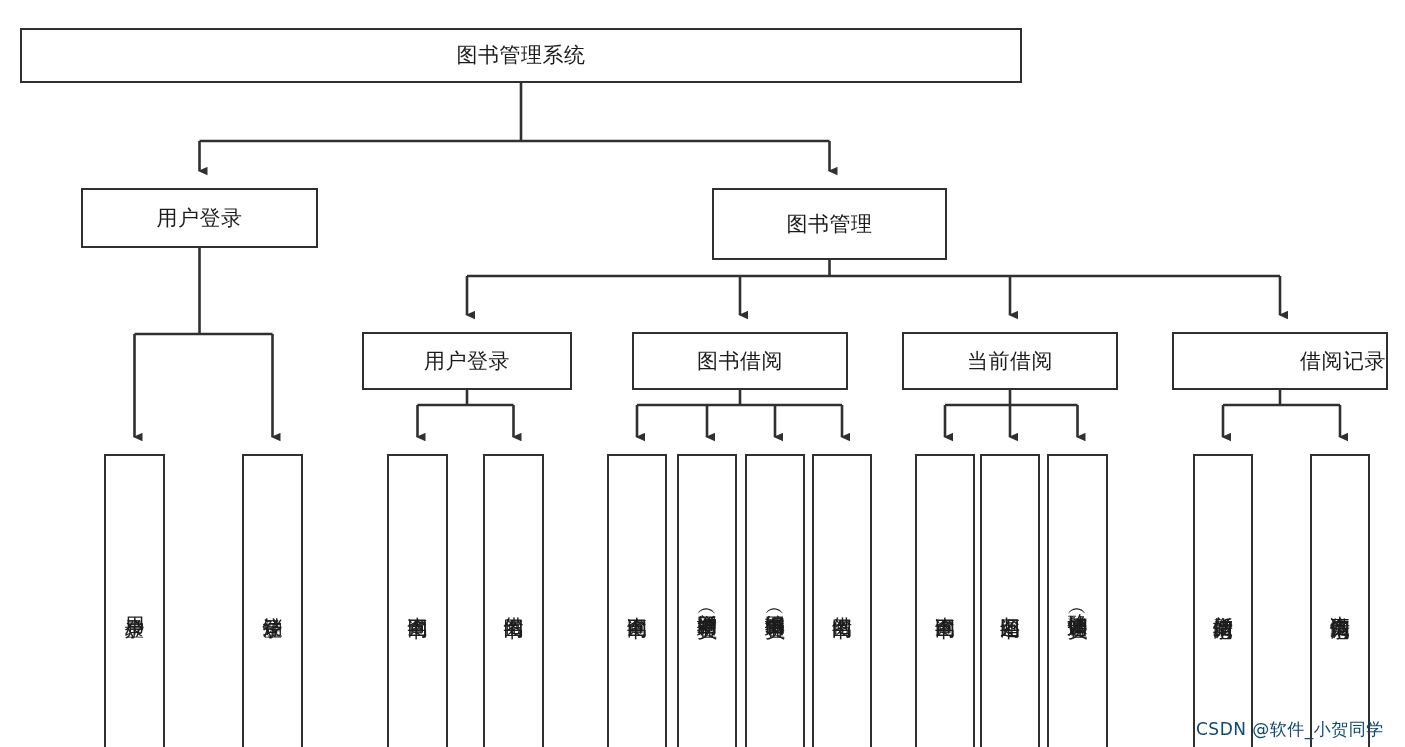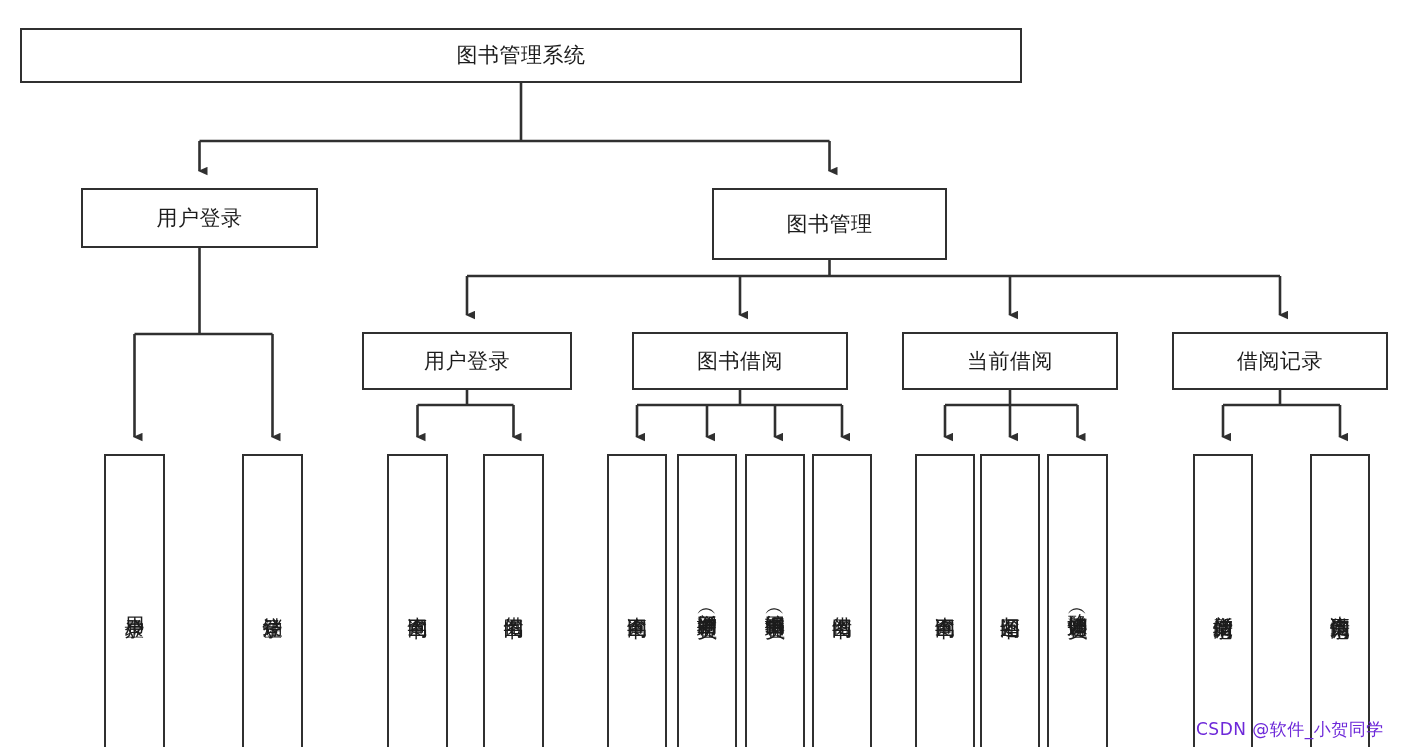--- a/index.html
+++ b/index.html
@@ -121,21 +121,21 @@
       </div>
       <div class="node-box" style="left: 362px; top: 316px; width: 210px; height: 58px;">
         <span class="node-label-h">用户登录</span>
       </div>
       <div class="node-box" style="left: 632px; top: 316px; width: 216px; height: 58px;">
         <span class="node-label-h">图书借阅</span>
       </div>
       <div class="node-box" style="left: 902px; top: 316px; width: 216px; height: 58px;">
         <span class="node-label-h">当前借阅</span>
       </div>
-      <div class="node-box" style="left: 1172px; top: 316px; width: 216px; height: 58px;">
+      <div class="node-box" style="left: 1172px; top: 316px; width: 216px; height: 58px; justify-content: flex-end;">
         <span class="node-label-h">借阅记录</span>
       </div>
       <div class="node-box" style="left: 104px; top: 438px; width: 61px; height: 297px;">
         <span class="node-label-v">用户登录</span>
       </div>
       <div class="node-box" style="left: 242px; top: 438px; width: 61px; height: 297px;">
         <span class="node-label-v">注销登录</span>
       </div>
       <div class="node-box" style="left: 387px; top: 438px; width: 61px; height: 297px;">
         <span class="node-label-v">查询图书</span>
@@ -165,14 +165,14 @@
         <span class="node-label-v">确认归还（管理员）</span>
       </div>
       <div class="node-box" style="left: 1193px; top: 438px; width: 60px; height: 297px;">
         <span class="node-label-v">新增借阅记录</span>
       </div>
       <div class="node-box" style="left: 1310px; top: 438px; width: 60px; height: 297px;">
         <span class="node-label-v">查询借阅记录</span>
       </div>
     </div>
 
-  <div class="watermark" style="left: 1196px; top: 718px; color: #6d28d9;">CSDN @软件_小贺同学</div>
+  <div class="watermark" style="left: 1196px; top: 718px; color: #0c4a6e;">CSDN @软件_小贺同学</div>
 </div>
 
 </body></html>

